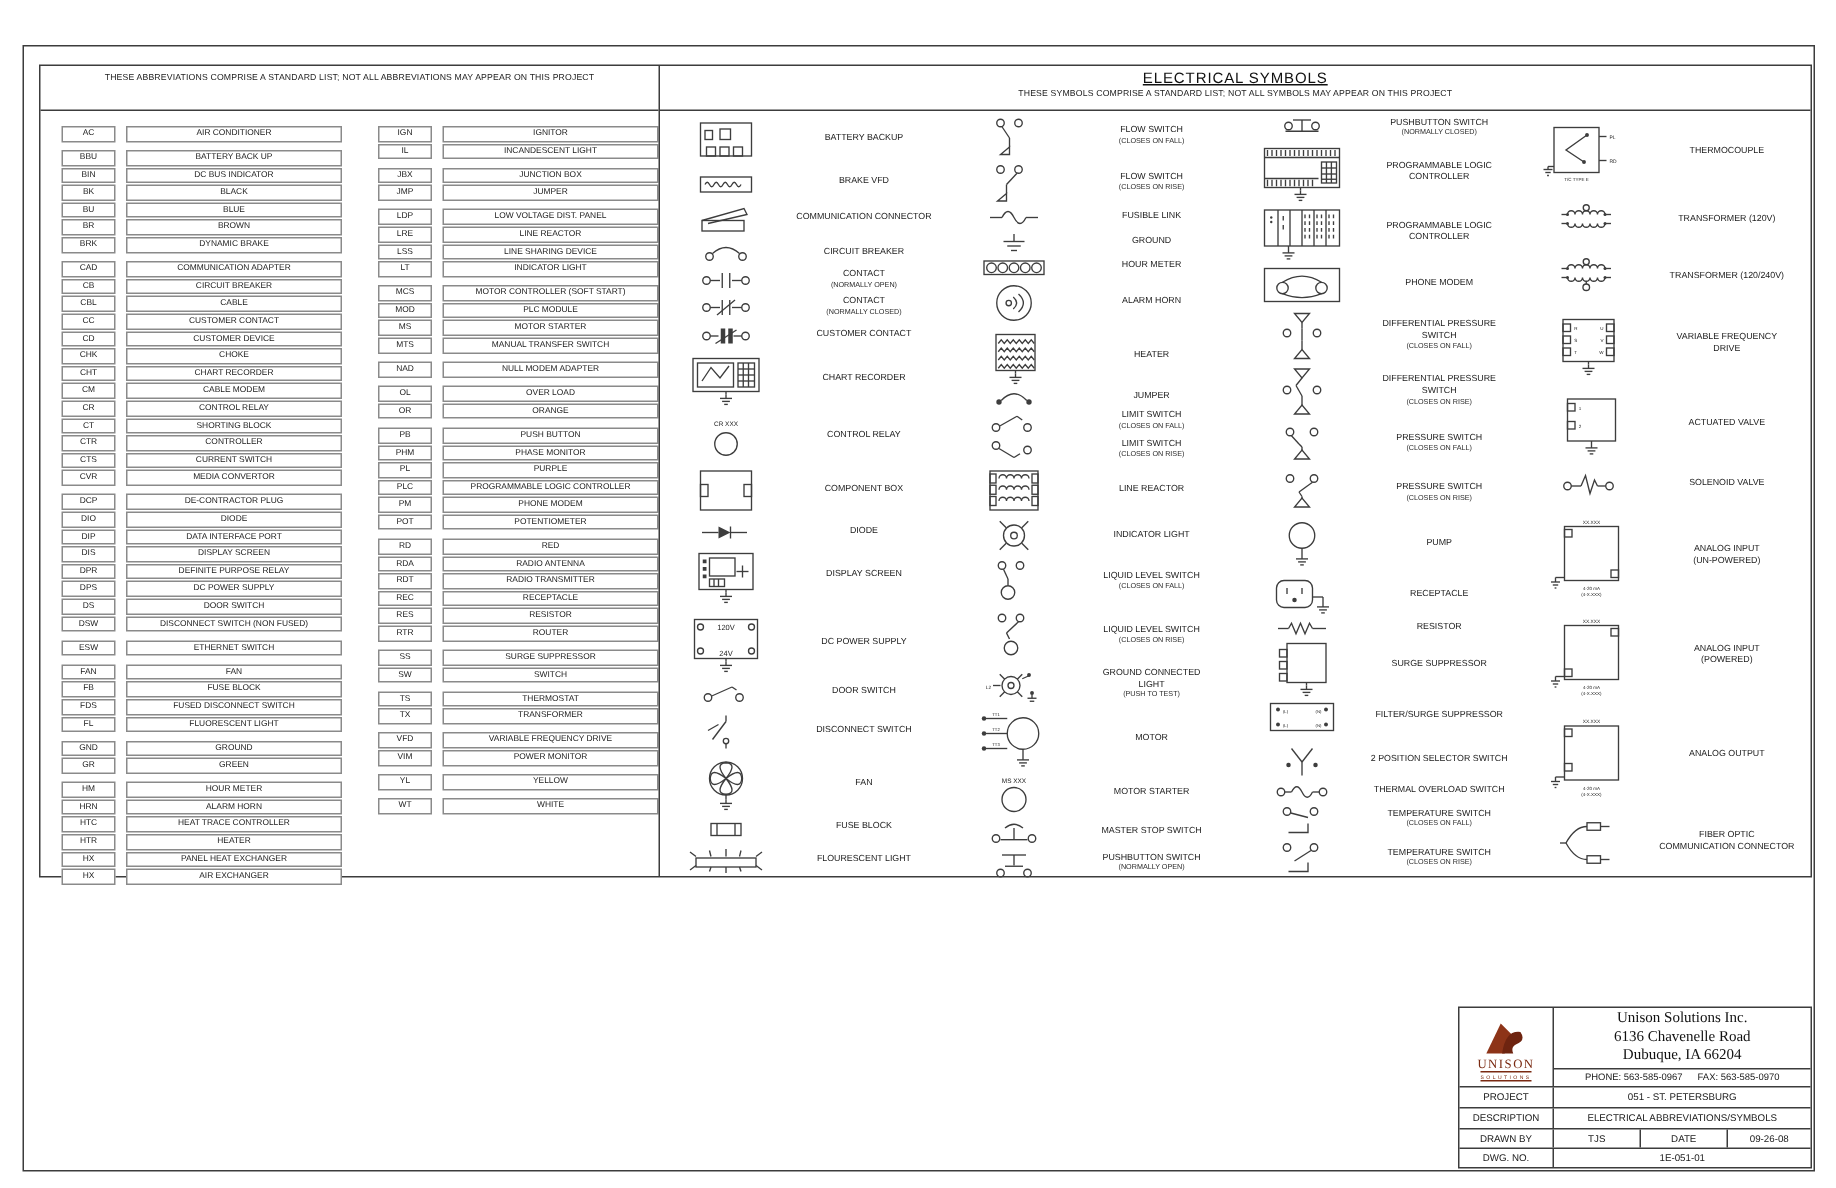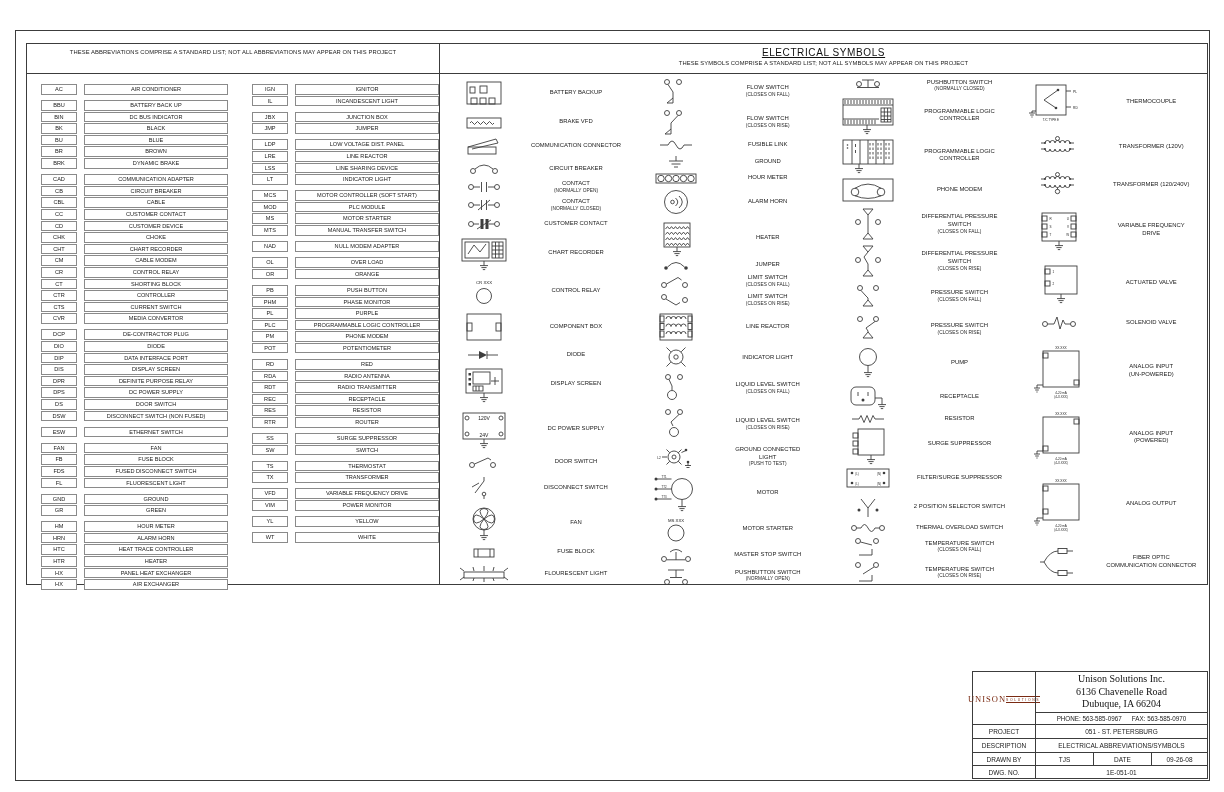--- a/index.html
+++ b/index.html
@@ -33,21 +33,21 @@
   .sym-label{width:54%;text-align:center;font-size:5.9px;line-height:1.3;padding-right:8px;box-sizing:border-box;}
   .sym-label .sub{display:block;font-size:4.8px;color:#2a2a2a;}
   .sym-label .l2{display:block;}
   
   .tblock{position:absolute;left:956px;top:640px;width:234px;height:106px;border:1px solid #3c3c3c;
           display:grid;grid-template-rows:52px 14px 14px 13px 13px;font-size:6.5px;background:#fff;}
   .tb-row{display:flex;border-top:1px solid #3c3c3c;}
   .tb-row.first{border-top:none;}
   .tb-cell{border-left:1px solid #3c3c3c;display:flex;align-items:center;justify-content:center;text-align:center;}
   .tb-cell.nol{border-left:none;}
-  .logo-cell{width:62px;flex:none;justify-content:center;padding-top:2px;text-align:center;}
+  .logo-cell{width:62px;flex:none;flex-direction:column;justify-content:center;padding-top:2px;text-align:center;}
   .logo-name{font-family:"Liberation Serif",serif;font-size:8.5px;letter-spacing:1px;color:#7a2a12;line-height:1;}
   .logo-sub{font-size:3.4px;letter-spacing:1.6px;color:#7a2a12;border-top:.5px solid #7a2a12;border-bottom:.5px solid #7a2a12;padding:.5px 0;margin-top:1px;}
   .company-cell{flex:1;flex-direction:column;justify-content:flex-start;padding-top:1px;}
   .company-line{font-size:10px;line-height:12.5px;color:#111;font-family:Liberation Serif, serif;}
   .phone-line{font-size:6.3px;border-top:1px solid #3c3c3c;width:100%;margin-top:1.5px;padding-top:2px;
               display:flex;justify-content:center;gap:10px;}
   .tb-label{width:62px;flex:none;}
   .tb-value{flex:1;}
   .tb-q{width:57px;flex:none;}
 </style>

